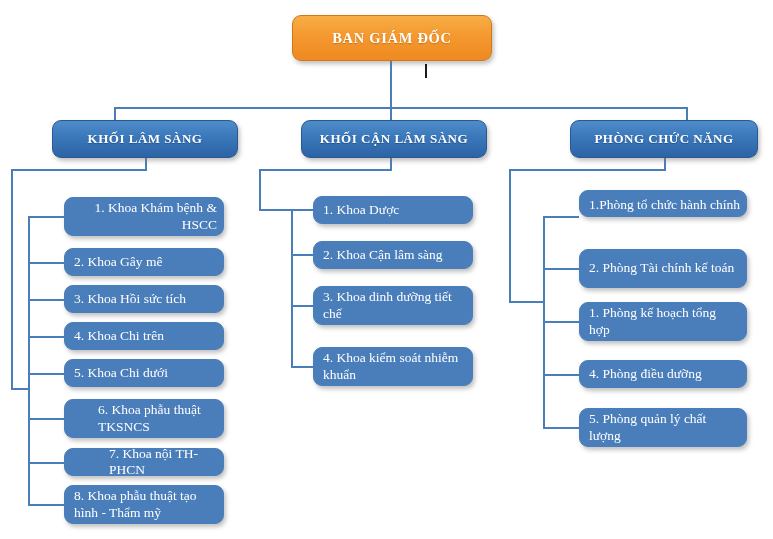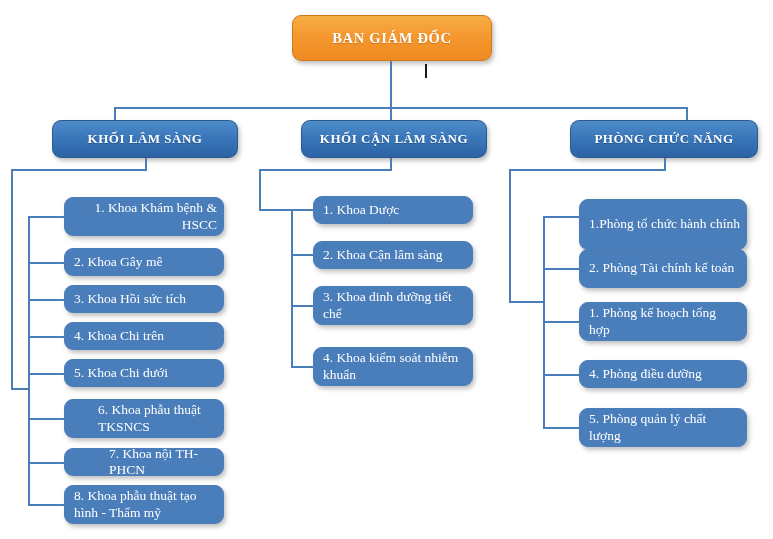--- a/index.html
+++ b/index.html
@@ -173,21 +173,21 @@
   <div class="node leaf" style="left:313px; top:241px; width:160px; height:28px;">
     <span class="txt">2. Khoa Cận lâm sàng</span>
   </div>
   <div class="node leaf" style="left:313px; top:286px; width:160px; height:39px;">
     <span class="txt">3. Khoa dinh dưỡng tiết chế</span>
   </div>
   <div class="node leaf" style="left:313px; top:347px; width:160px; height:39px;">
     <span class="txt">4. Khoa kiểm soát nhiễm khuẩn</span>
   </div>
 
-  <div class="node leaf" style="left:579px; top:199px; width:168px; height:51px;">
+  <div class="node leaf" style="left:579px; top:190px; width:168px; height:27px;align-items:flex-end;">
     <span class="txt">1.Phòng tổ chức hành chính</span>
   </div>
   <div class="node leaf" style="left:579px; top:249px; width:168px; height:39px;">
     <span class="txt">2. Phòng Tài chính kế toán</span>
   </div>
   <div class="node leaf" style="left:579px; top:302px; width:168px; height:39px;">
     <span class="txt">1. Phòng kế hoạch tổng hợp</span>
   </div>
   <div class="node leaf" style="left:579px; top:360px; width:168px; height:28px;">
     <span class="txt">4. Phòng điều dưỡng</span>

